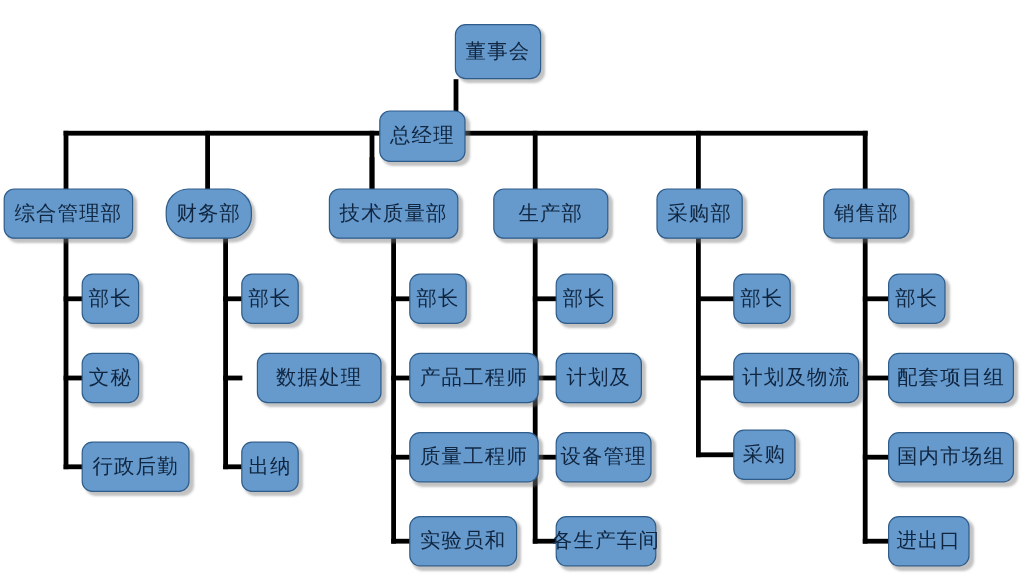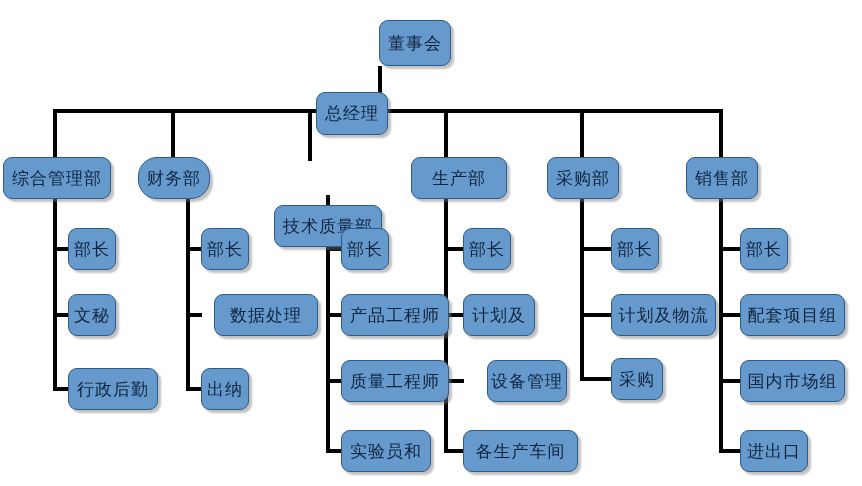--- a/index.html
+++ b/index.html
@@ -91,42 +91,42 @@
   <div class="conn" style="left:719px; top:313px; width:22px; height:4px;"></div>
   <div class="conn" style="left:719px; top:379px; width:22px; height:4px;"></div>
   <div class="conn" style="left:719px; top:449px; width:22px; height:4px;"></div>
 
   <div class="node root" style="left:343px; top:20px; width:72px; height:46px;margin-left:36px;">董事会</div>
 
   <div class="node root" style="left:272px; top:92px; width:72px; height:43px;margin-left:44px;">总经理</div>
 
   <div class="node" style="left:3px; top:157px; width:108px; height:42px;">综合管理部</div>
   <div class="node" style="left:138px; top:157px; width:72px; height:42px;border-radius:19px;">财务部</div>
-  <div class="node" style="left:274px; top:157px; width:108px; height:42px;margin-top:48px;">技术质量部</div>
+  <div class="node" style="left:274px; top:157px; width:108px; height:42px;">技术质量部</div>
   <div class="node" style="left:411px; top:157px; width:96px; height:42px;">生产部</div>
   <div class="node" style="left:686px; top:157px; width:72px; height:42px;">销售部</div>
   <div class="node" style="left:547px; top:157px; width:72px; height:42px;">采购部</div>
 
   <div class="node" style="left:68px; top:228px; width:48px; height:42px;">部长</div>
   <div class="node" style="left:68px; top:294px; width:48px; height:42px;">文秘</div>
   <div class="node" style="left:68px; top:368px; width:90px; height:42px;">行政后勤</div>
 
   <div class="node" style="left:201px; top:228px; width:48px; height:42px;">部长</div>
   <div class="node" style="left:214px; top:294px; width:104px; height:42px;text-align:right;">数据处理</div>
   <div class="node" style="left:201px; top:368px; width:48px; height:42px;">出纳</div>
 
   <div class="node" style="left:341px; top:228px; width:48px; height:42px;">部长</div>
   <div class="node" style="left:341px; top:294px; width:108px; height:42px;">产品工程师</div>
   <div class="node" style="left:341px; top:360px; width:108px; height:42px;">质量工程师</div>
   <div class="node" style="left:341px; top:430px; width:90px; height:42px;">实验员和</div>
 
   <div class="node" style="left:463px; top:228px; width:48px; height:42px;">部长</div>
   <div class="node" style="left:463px; top:294px; width:72px; height:42px;">计划及</div>
-  <div class="node" style="left:463px; top:360px; width:80px; height:42px;margin-left:24px;">设备管理</div>
-  <div class="node" style="left:463px; top:430px; width:115px; height:42px;">各生产车间</div>
+  <div class="node" style="left:463px; top:360px; width:80px; height:42px;">设备管理</div>
+  <div class="node" style="left:463px; top:430px; width:84px; height:42px;">各生产车间</div>
 
   <div class="node" style="left:611px; top:228px; width:48px; height:42px;">部长</div>
   <div class="node" style="left:611px; top:294px; width:105px; height:42px;">计划及物流</div>
   <div class="node" style="left:611px; top:358px; width:52px; height:42px;">采购</div>
 
   <div class="node" style="left:740px; top:228px; width:48px; height:42px;">部长</div>
   <div class="node" style="left:740px; top:294px; width:105px; height:42px;">配套项目组</div>
   <div class="node" style="left:740px; top:360px; width:105px; height:42px;">国内市场组</div>
   <div class="node" style="left:740px; top:430px; width:68px; height:42px;">进出口</div>
 

